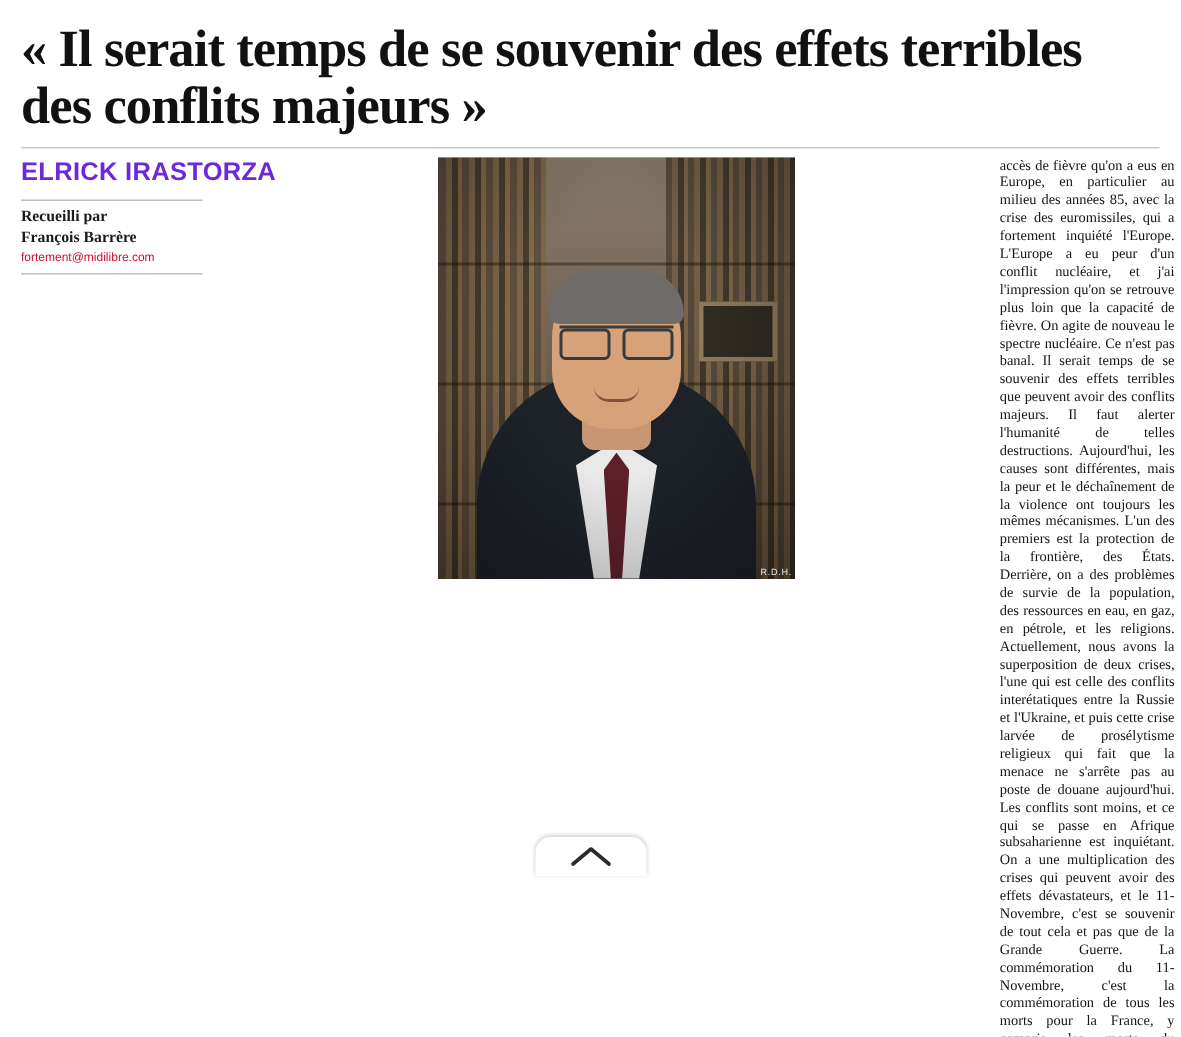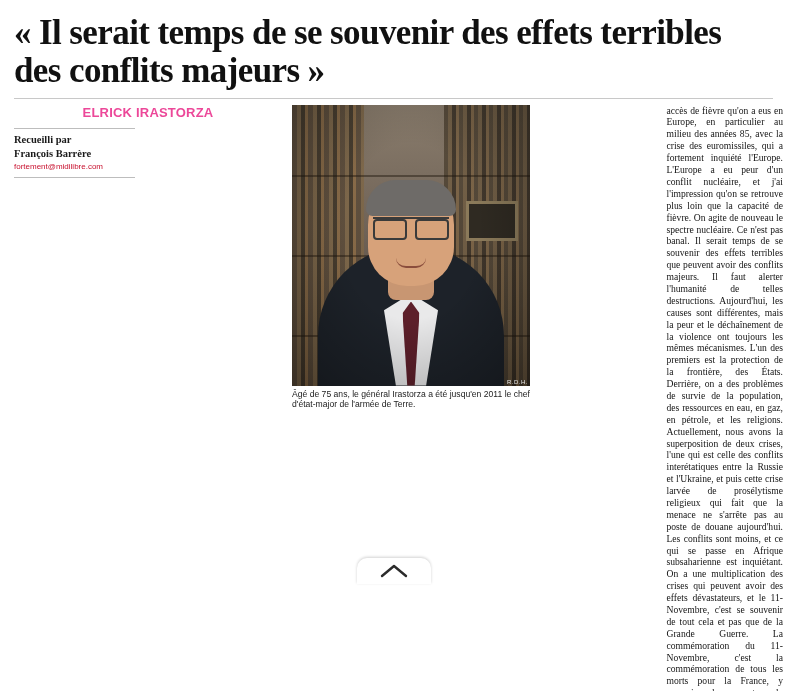--- a/index.html
+++ b/index.html
@@ -42,27 +42,26 @@
   .topwrap {
     display: flex;
     gap: 10px;
     align-items: flex-start;
   }
   .col-left-top { width: 268px; }
   .col-photo { width: 238px; }
   .col-right-top { width: 243px; }
 
   .kicker {
-    color: #ec4899;
+    color: #6d28d9;
     font-family: "Liberation Sans", sans-serif;
     font-weight: bold;
-    font-size: 13px;
+    font-size: 17px;
     letter-spacing: 0.2px;
     margin-bottom: 3px;
-    text-align: center;
   }
   .standfirst {
     font-family: "Liberation Sans", sans-serif;
     font-size: 11.6px;
     line-height: 1.26;
     color: #1f1f1f;
     margin-bottom: 9px;
   }
   .credit-label {
     font-family: "Liberation Serif", serif;
@@ -257,21 +256,20 @@
         <div class="shirt"></div>
         <div class="tie"></div>
         <div class="neck"></div>
         <div class="head"></div>
         <div class="hair"></div>
         <div class="glasses"></div>
         <div class="smile"></div>
         <div class="vignette"></div>
         <div class="credit">R.D.H.</div>
       </div>
-      <div class="caption">Âgé de 75 ans, le général Irastorza a été jusqu'en 2011 le chef d'état-major de l'armée de Terre.</div>
     </div>
 
     <div class="col-right-top">
       <div style="display:flex; gap:10px;">
         <div class="rcol"></div>
         <div class="rcol">
           <p class="ptext">accès de fièvre qu'on a eus en Europe, en particulier au milieu des années 85, avec la crise des euromissiles, qui a fortement inquiété l'Europe. L'Europe a eu peur d'un conflit nucléaire, et j'ai l'impression qu'on se retrouve plus loin que la capacité de fièvre. On agite de nouveau le spectre nucléaire. Ce n'est pas banal. Il serait temps de se souvenir des effets terribles que peuvent avoir des conflits majeurs. Il faut alerter l'humanité de telles destructions. Aujourd'hui, les causes sont différentes, mais la peur et le déchaînement de la violence ont toujours les mêmes mécanismes. L'un des premiers est la protection de la frontière, des États. Derrière, on a des problèmes de survie de la population, des ressources en eau, en gaz, en pétrole, et les religions. Actuellement, nous avons la superposition de deux crises, l'une qui est celle des conflits interétatiques entre la Russie et l'Ukraine, et puis cette crise larvée de prosélytisme religieux qui fait que la menace ne s'arrête pas au poste de douane aujourd'hui. Les conflits sont moins, et ce qui se passe en Afrique subsaharienne est inquiétant. On a une multiplication des crises qui peuvent avoir des effets dévastateurs, et le 11-Novembre, c'est se souvenir de tout cela et pas que de la Grande Guerre. La commémoration du 11-Novembre, c'est la commémoration de tous les morts pour la France, y compris les morts du Bataclan, qui sont les victimes de la deuxième menace, celle qui ne s'arrête plus aux frontières : il n'y a pas de barrières étanches qui empêche entre le 11-Novembre et le 13-Novembre.</p>
         </div>
       </div>
     </div>

